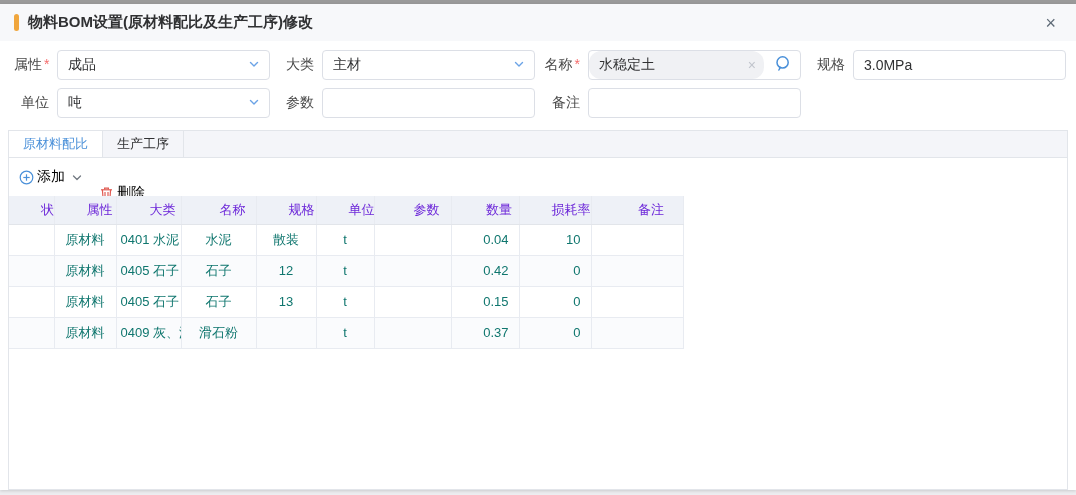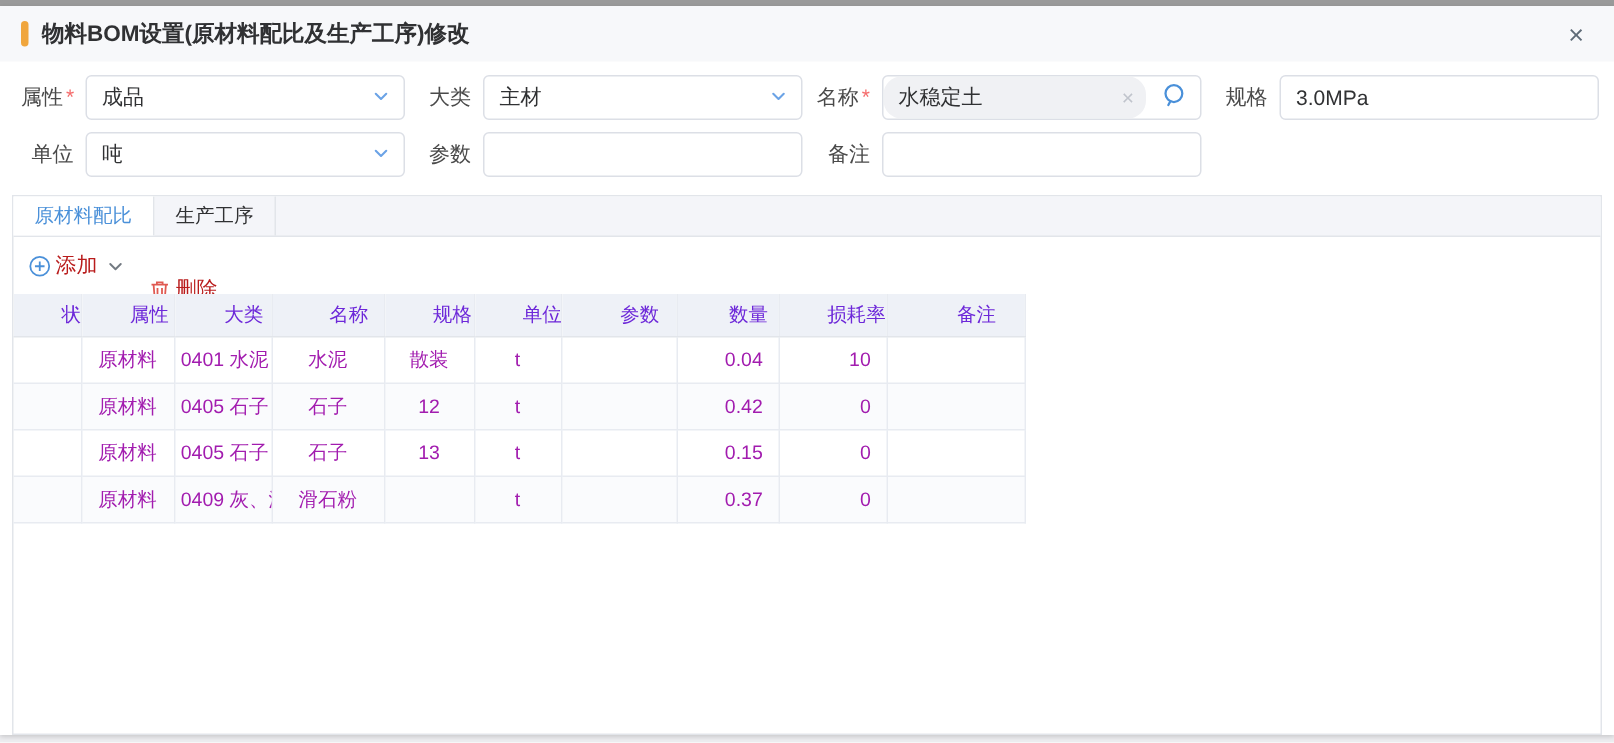--- a/index.html
+++ b/index.html
@@ -84,35 +84,35 @@
   }
   .tab {
     padding:0 14px; display:flex; align-items:center;
     font-size:13px; color:#303133; cursor:pointer;
     border-right:1px solid #e2e5ea;
   }
   .tab.active { background:#fff; color:#4a90d9; }
   
   .toolbar {
     display:flex; align-items:center; height:38px; padding:0 10px;
-    flex:0 0 auto; font-size:14px; color:#b91c1c;
+    flex:0 0 auto; font-size:14px; color:#000000;
   }
   .tool-btn { display:flex; align-items:center; cursor:pointer; }
   .tool-btn .ic { margin-right:3px; display:flex; }
   .tool-chev { margin:2px 8px 0 6px; cursor:pointer; display:flex; }
   .tool-del { margin-left:8px;margin-top:32px; }
   
   table { border-collapse:collapse; table-layout:fixed; width:674px; font-size:13px; }
   th, td {
     border-right:1px solid #e8ebf1; border-bottom:1px solid #e8ebf1;
     height:28px; text-align:center; overflow:hidden; white-space:nowrap;
     padding:0 4px;
   }
   thead th { background:#eef1f7; color:#6d28d9; font-weight:400; border-bottom:1px solid #e2e5ea;padding-left:32px; }
-  tbody td { height:31px; color:#a21caf;margin-left:40px; }
+  tbody td { height:31px; color:#0f766e;margin-left:40px; }
   tbody tr:nth-child(even) td { background:#fafbfd; }
   td.num { text-align:right; padding-right:10px; }
   
   .footer {
     flex:0 0 auto; display:flex; justify-content:center; gap:11px;
     padding:10px 0 9px 0;
   }
   .btn {
     height:27px; padding:0 15px; border:none; border-radius:3px;
     font-size:13px; color:#fff; cursor:pointer;

